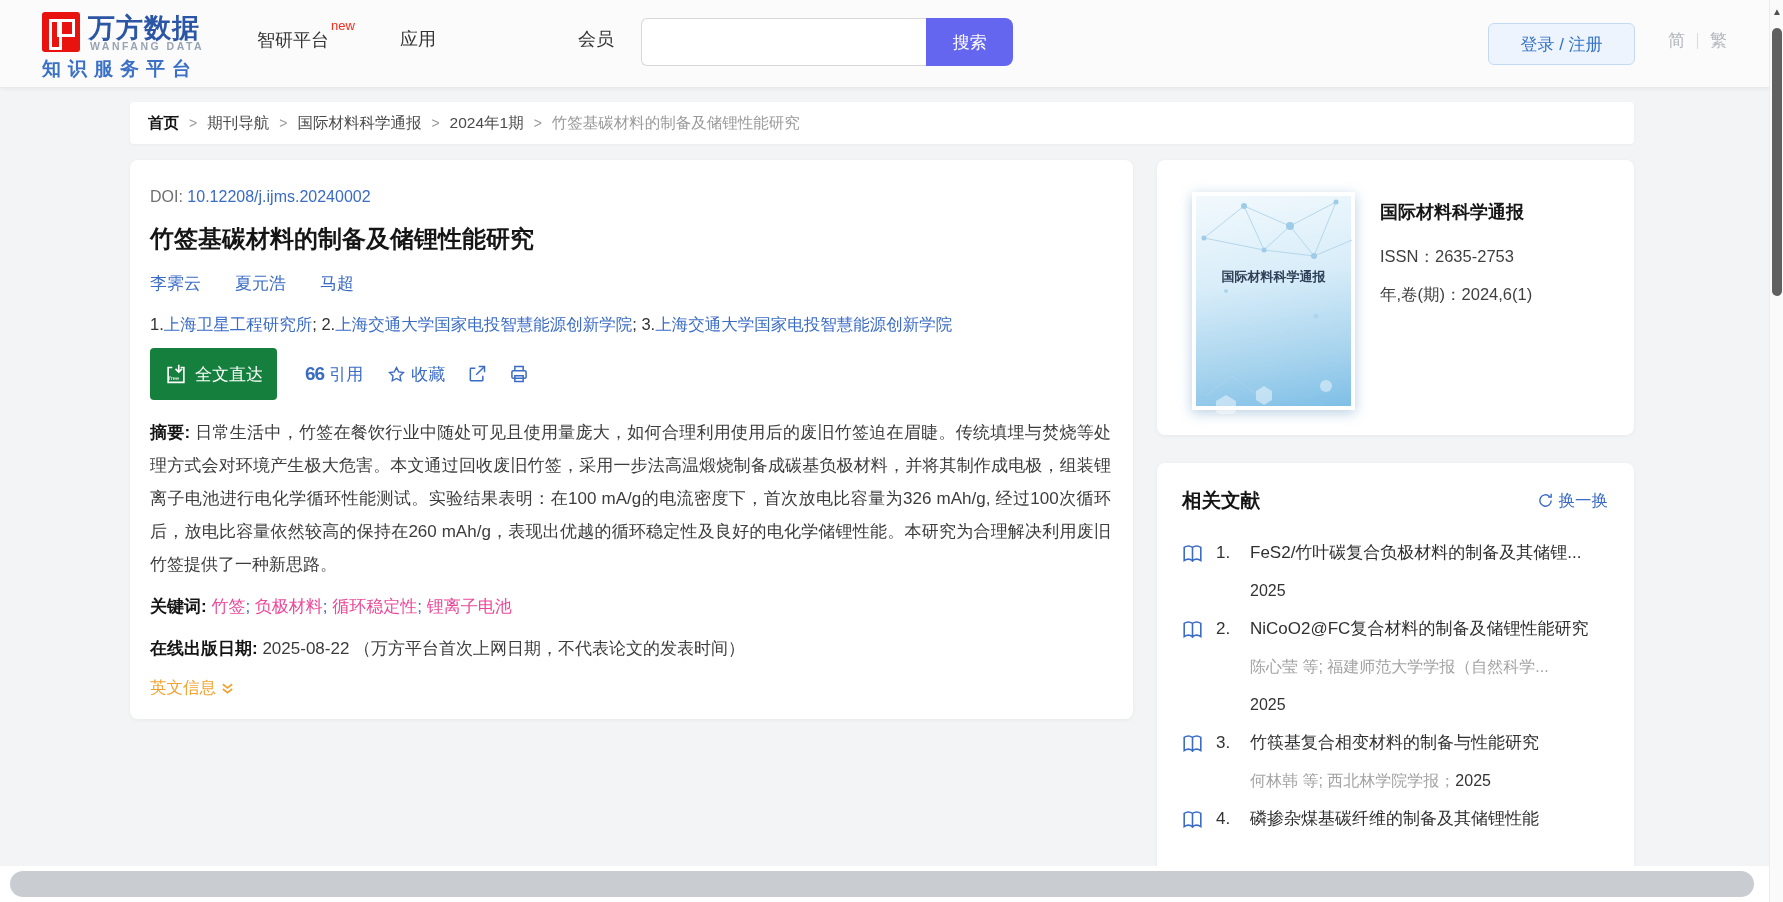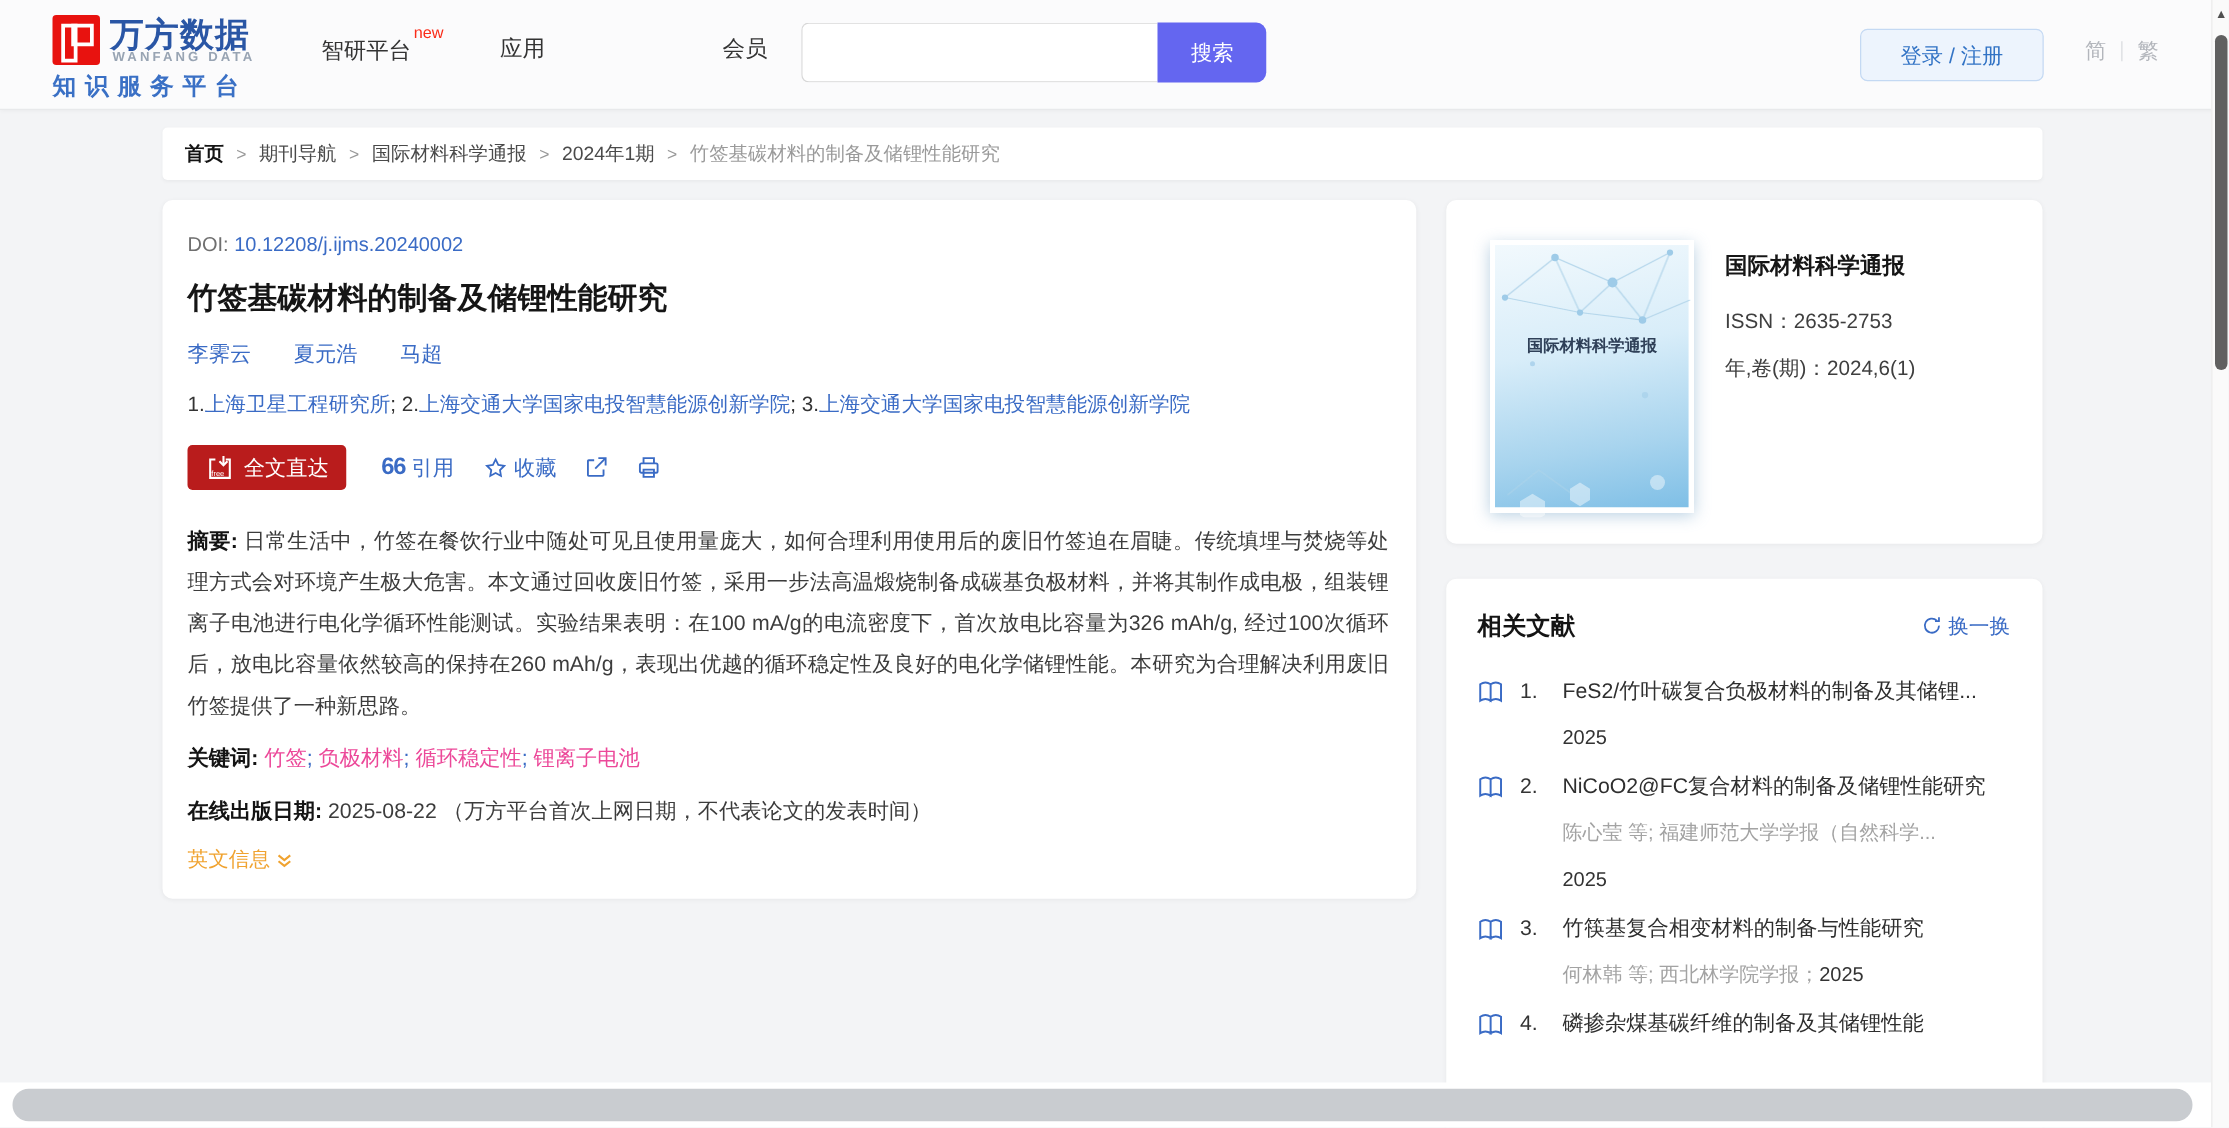--- a/index.html
+++ b/index.html
@@ -57,21 +57,21 @@
   .doi-label { color:#6f6f6f; }
   .doi-link { color:#3a6bc5; cursor:pointer; }
   .article-title { margin-top:12px; font-size:24px; font-weight:bold; color:#151515; line-height:34px; }
   .authors { margin-top:16px; display:flex; gap:34px; font-size:17px; color:#3a6bc5; line-height:24px; }
   .author { cursor:pointer; }
   .affils { margin-top:14px; font-size:16.5px; line-height:28px; color:#333; }
   .affil-name { color:#3a6bc5; cursor:pointer; }
   .affil:not(:last-child)::after { content:"; "; color:#333; }
 
   .actions-row { margin-top:18px; height:36px; display:flex; align-items:center; }
-  .fulltext-btn { height:36px; padding:0 14px; background:#b91c1c; border:none; border-radius:4px; color:#fff;
+  .fulltext-btn { height:52px; padding:0 14px; background:#15803d; border:none; border-radius:4px; color:#fff;
                   font-size:17px; display:flex; align-items:center; gap:7px; cursor:pointer; font-family:inherit; }
   .act { display:flex; align-items:center; gap:5px; color:#3a6bc5; font-size:17px; cursor:pointer; }
   .act-cite { margin-left:28px; } .act-fav { margin-left:24px; } .act-share { margin-left:22px; } .act-print { margin-left:22px; }
   .quote-glyph { font-weight:bold; font-size:19px; letter-spacing:-1px; }
 
   .abstract { margin-top:24px; font-size:17px; line-height:33px; color:#3c3c3c; text-align:justify; }
   .abstract b, .kw-row b, .date-row b { color:#141414; }
   .kw-row { margin-top:9px; font-size:17px; line-height:33px; }
   .kw { color:#ec4899; cursor:pointer; }
   .kw:not(:last-of-type)::after { content:"; "; color:#3a6bc5; }

